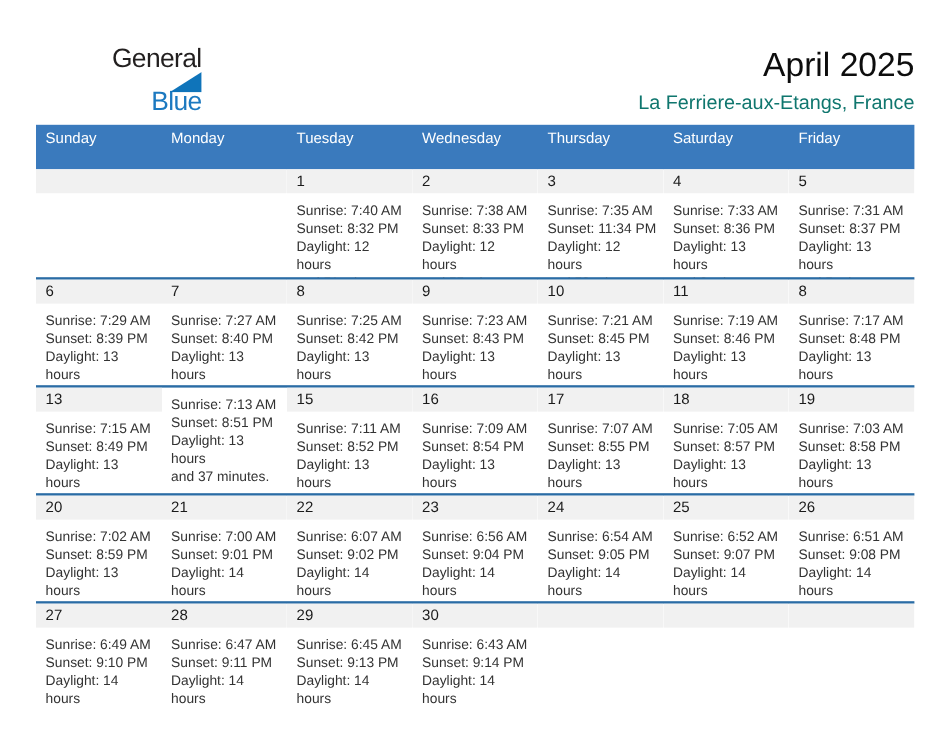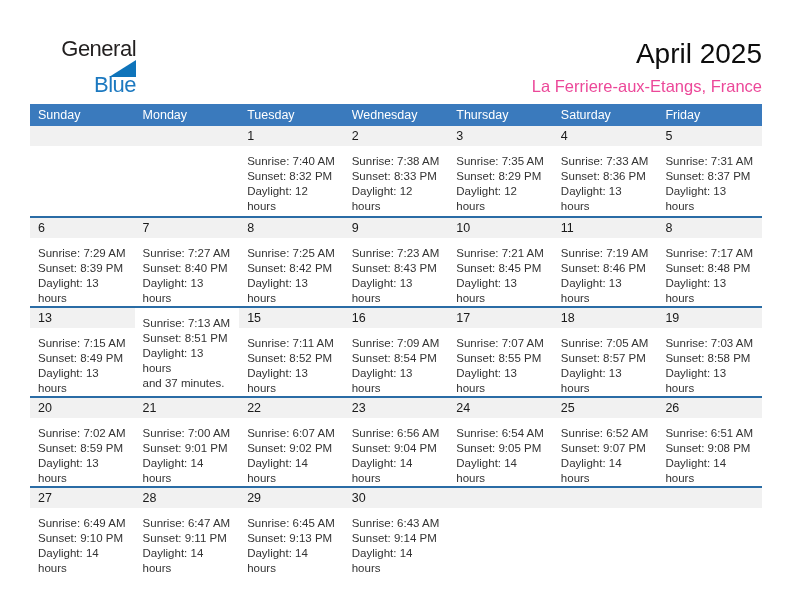--- a/index.html
+++ b/index.html
@@ -30,34 +30,34 @@
     display: inline-block;
     width: 27px; height: 17px;
     margin-left: 1px;
     background: #0f74ba;
     clip-path: polygon(0% 100%, 100% 100%, 100% 0%);
   }
   .logo-blue {
     font-size: 22px;
     letter-spacing: -0.5px;
     color: #1c79c0;
-    margin-left: 57px;
+    margin-left: 89px;
     margin-top: -3px;
   }
   .titles { text-align: right; }
   .cal-title { font-size: 28px; font-weight: 400; color: #0d0d0d; line-height: 1.15; }
-  .cal-subtitle { font-size: 16.5px; font-weight: 400; color: #ec4899; margin-top: 7px; }
+  .cal-subtitle { font-size: 16.5px; font-weight: 400; color: #0f766e; margin-top: 7px; }
 
   
   .calendar { width: 732px; margin: 2px 0 0 30px; }
   .dow-row {
     display: grid;
     grid-template-columns: repeat(7, 1fr);
     background: #3a7abd;
-    height: 22px;
+    height: 37px;
   }
   .dow {
     color: #ffffff;
     font-size: 12.5px;
     line-height: 22px;
     padding-left: 8px;
     overflow: hidden;
     white-space: nowrap;
   }
   .week {
@@ -135,21 +135,21 @@
             <div>Sunrise: 7:38 AM</div>
             <div>Sunset: 8:33 PM</div>
             <div>Daylight: 12 hours</div>
             <div>and 55 minutes.</div>
           </div>
         </div>
         <div class="cell">
           <div class="num">3</div>
           <div class="details">
             <div>Sunrise: 7:35 AM</div>
-            <div>Sunset: 8:29 PM</div>
+            <div>Sunset: 11:34 PM</div>
             <div>Daylight: 12 hours</div>
             <div>and 58 minutes.</div>
           </div>
         </div>
         <div class="cell">
           <div class="num">4</div>
           <div class="details">
             <div>Sunrise: 7:33 AM</div>
             <div>Sunset: 8:36 PM</div>
             <div>Daylight: 13 hours</div>

